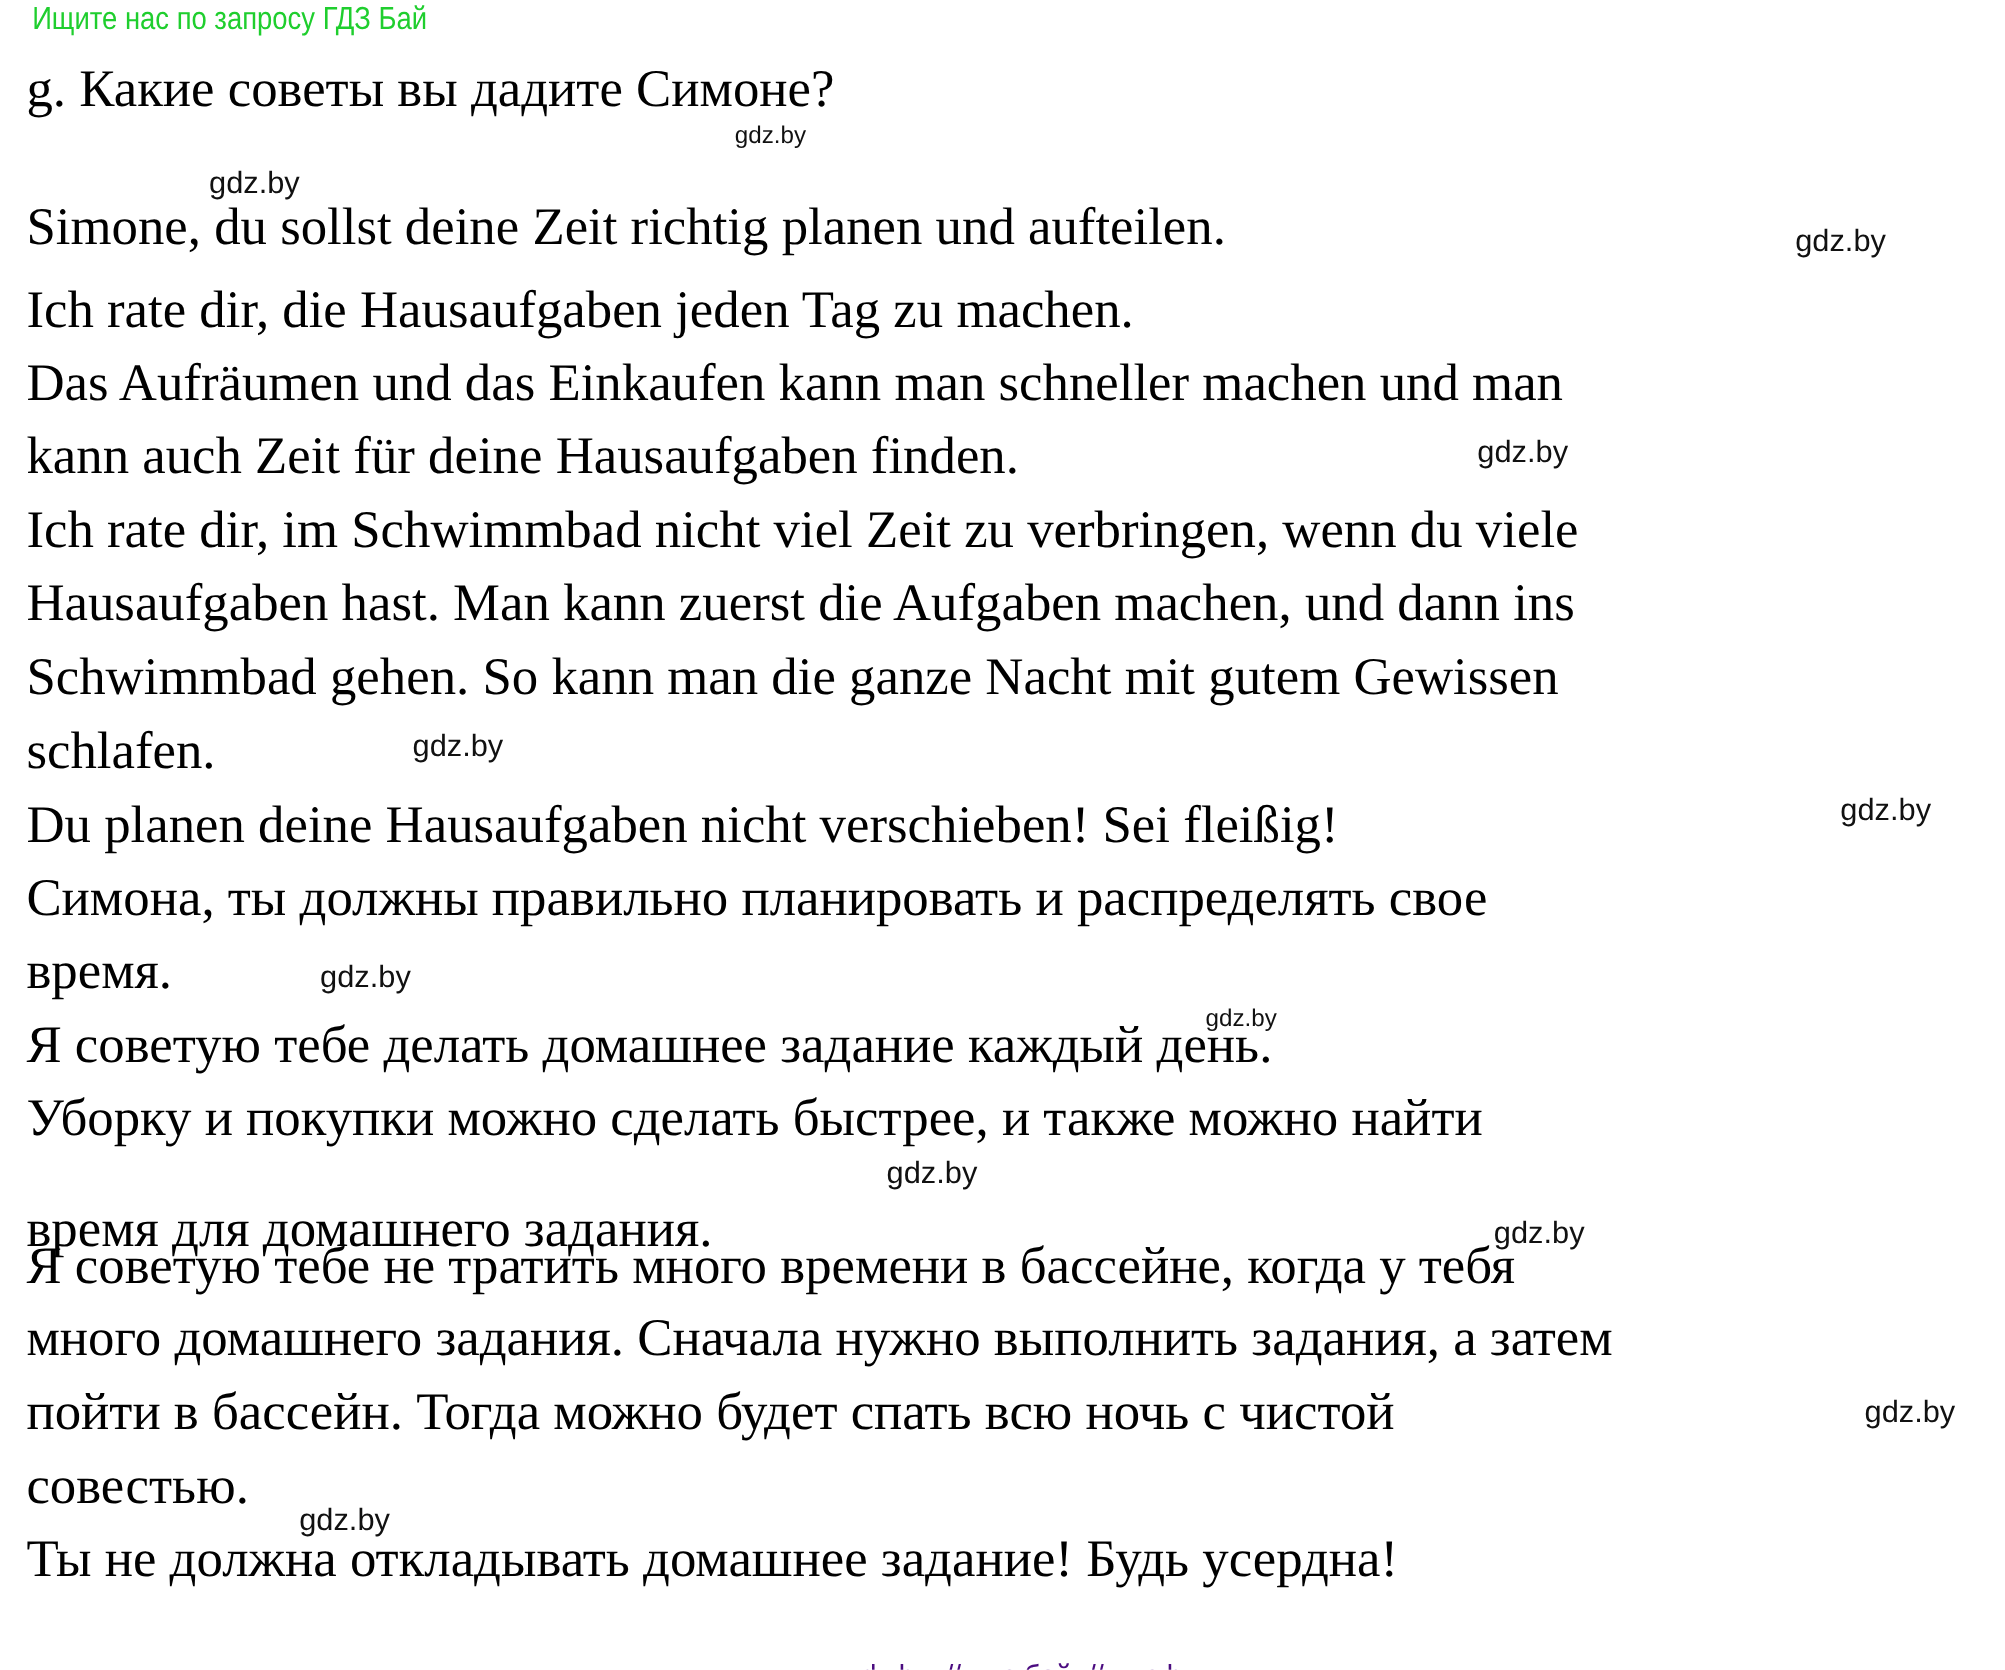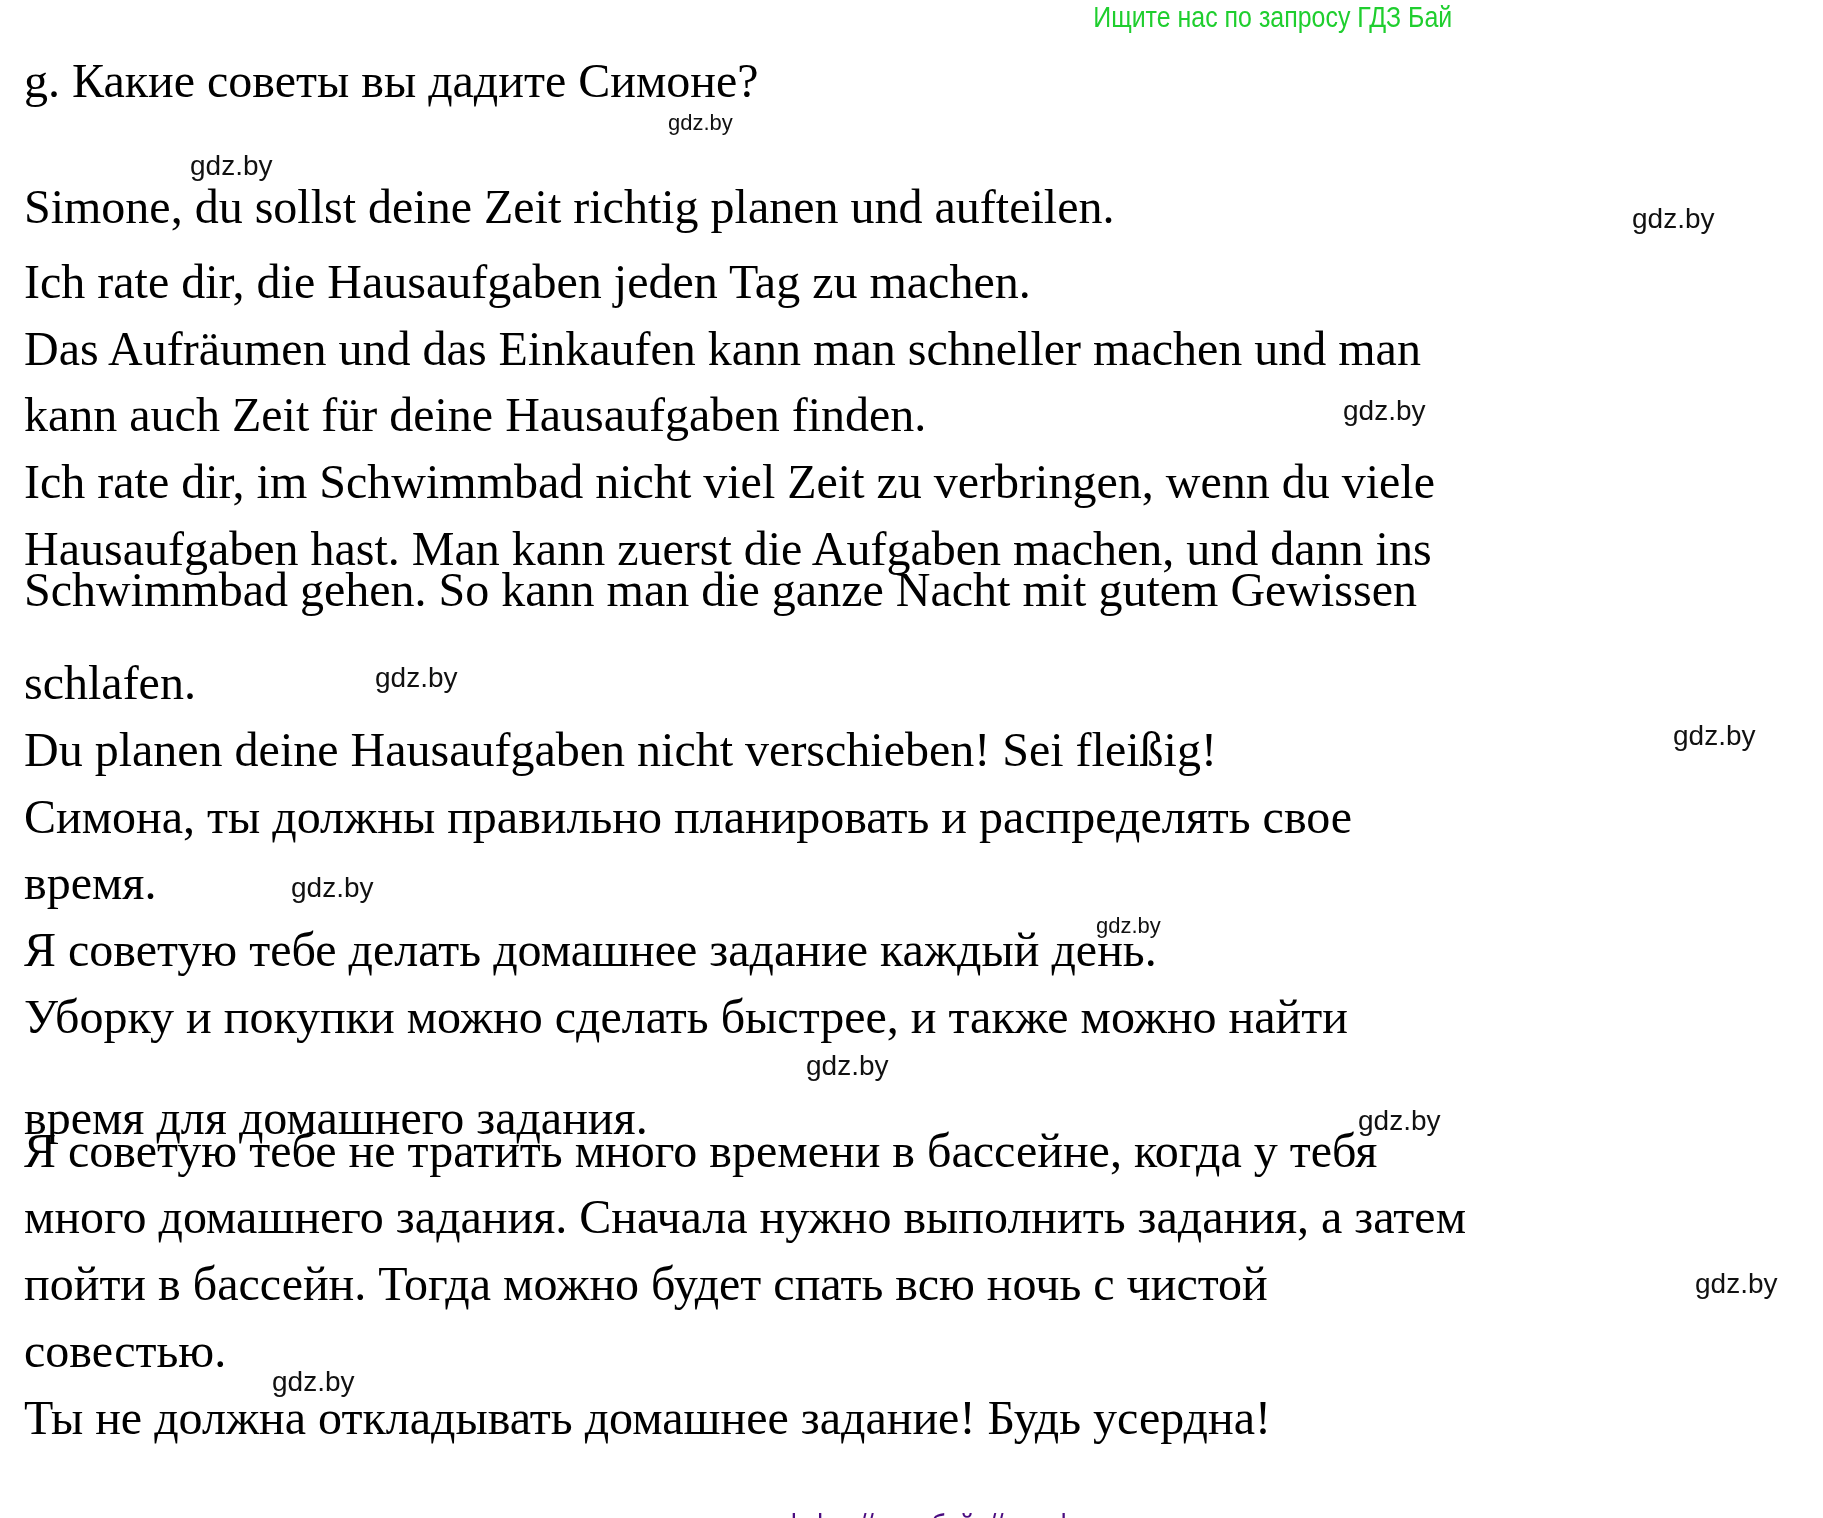--- a/index.html
+++ b/index.html
@@ -1,19 +1,19 @@
 <!DOCTYPE html>
 <html><head>
 <meta charset="utf-8">
 <style>
   html, body { margin: 0; padding: 0; background: #ffffff; }
   body { width: 1823px; height: 1518px; position: relative; overflow: hidden; }
   .page { position: absolute; left: 0; top: 0; width: 1823px; height: 1518px; background: #fff; }
   .banner {
-    position: absolute; left: 0; width: 1481px; top: 3px; text-align: right;
+    position: absolute; left: 0; width: 1481px; top: 3px; text-align: left;
     font-family: "Liberation Sans", sans-serif; font-size: 29px; line-height: 29px;
     white-space: nowrap;
   }
   .banner span { display: inline-block; transform: scaleX(0.86); transform-origin: center; }
   .line {
     position: absolute; left: 24px;
     font-family: "Liberation Serif", serif; font-size: 48px; line-height: 60px;
     color: #000; white-space: nowrap;
   }
   .wm {
@@ -38,21 +38,21 @@
   </div>
 
   <div class="line" style="top:51px;">g. Какие советы вы дадите Симоне?</div>
 
   <div class="line" style="top:177px;">Simone, du sollst deine Zeit richtig planen und aufteilen.</div>
   <div class="line" style="top:252px;">Ich rate dir, die Hausaufgaben jeden Tag zu machen.</div>
   <div class="line" style="top:319px;">Das Aufräumen und das Einkaufen kann man schneller machen und man</div>
   <div class="line" style="top:385px;">kann auch Zeit für deine Hausaufgaben finden.</div>
   <div class="line" style="top:452px;">Ich rate dir, im Schwimmbad nicht viel Zeit zu verbringen, wenn du viele</div>
   <div class="line" style="top:519px;">Hausaufgaben hast. Man kann zuerst die Aufgaben machen, und dann ins</div>
-  <div class="line" style="top:560px;">Schwimmbad gehen. So kann man die ganze Nacht mit gutem Gewissen</div>
+  <div class="line" style="top:586px;">Schwimmbad gehen. So kann man die ganze Nacht mit gutem Gewissen</div>
   <div class="line" style="top:653px;">schlafen.</div>
   <div class="line" style="top:720px;">Du planen deine Hausaufgaben nicht verschieben! Sei fleißig!</div>
   <div class="line" style="top:787px;">Симона, ты должны правильно планировать и распределять свое</div>
   <div class="line" style="top:853px;">время.</div>
   <div class="line" style="top:920px;">Я советую тебе делать домашнее задание каждый день.</div>
   <div class="line" style="top:987px;">Уборку и покупки можно сделать быстрее, и также можно найти</div>
   <div class="line" style="top:1088px;">время для домашнего задания.</div>
   <div class="line" style="top:1121px;">Я советую тебе не тратить много времени в бассейне, когда у тебя</div>
   <div class="line" style="top:1187px;">много домашнего задания. Сначала нужно выполнить задания, а затем</div>
   <div class="line" style="top:1254px;">пойти в бассейн. Тогда можно будет спать всю ночь с чистой</div>

